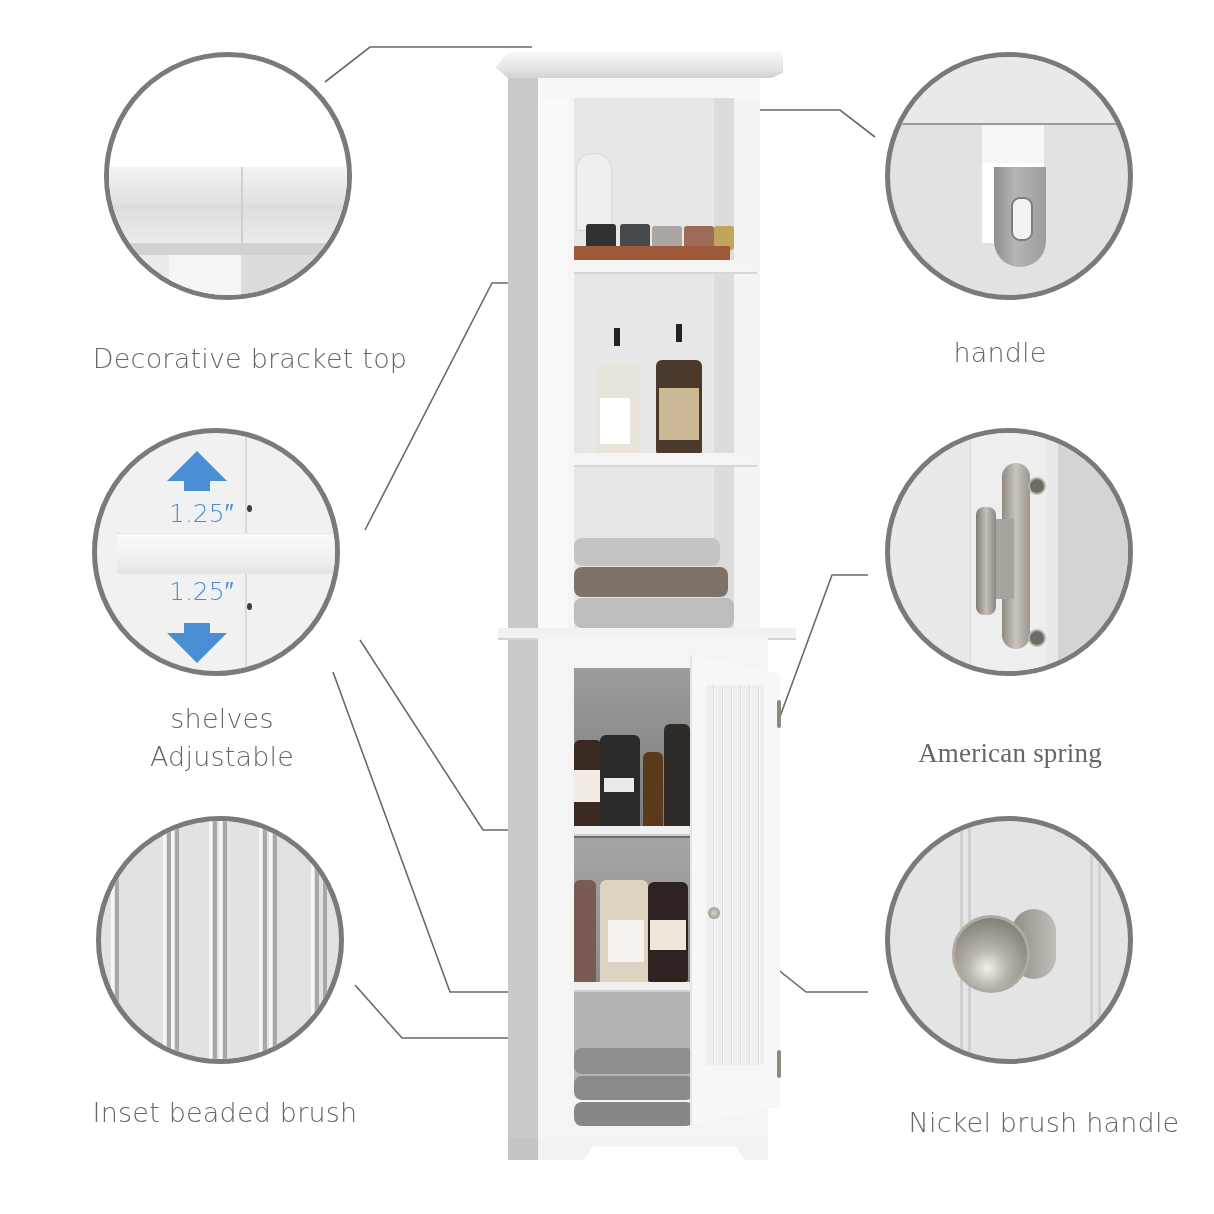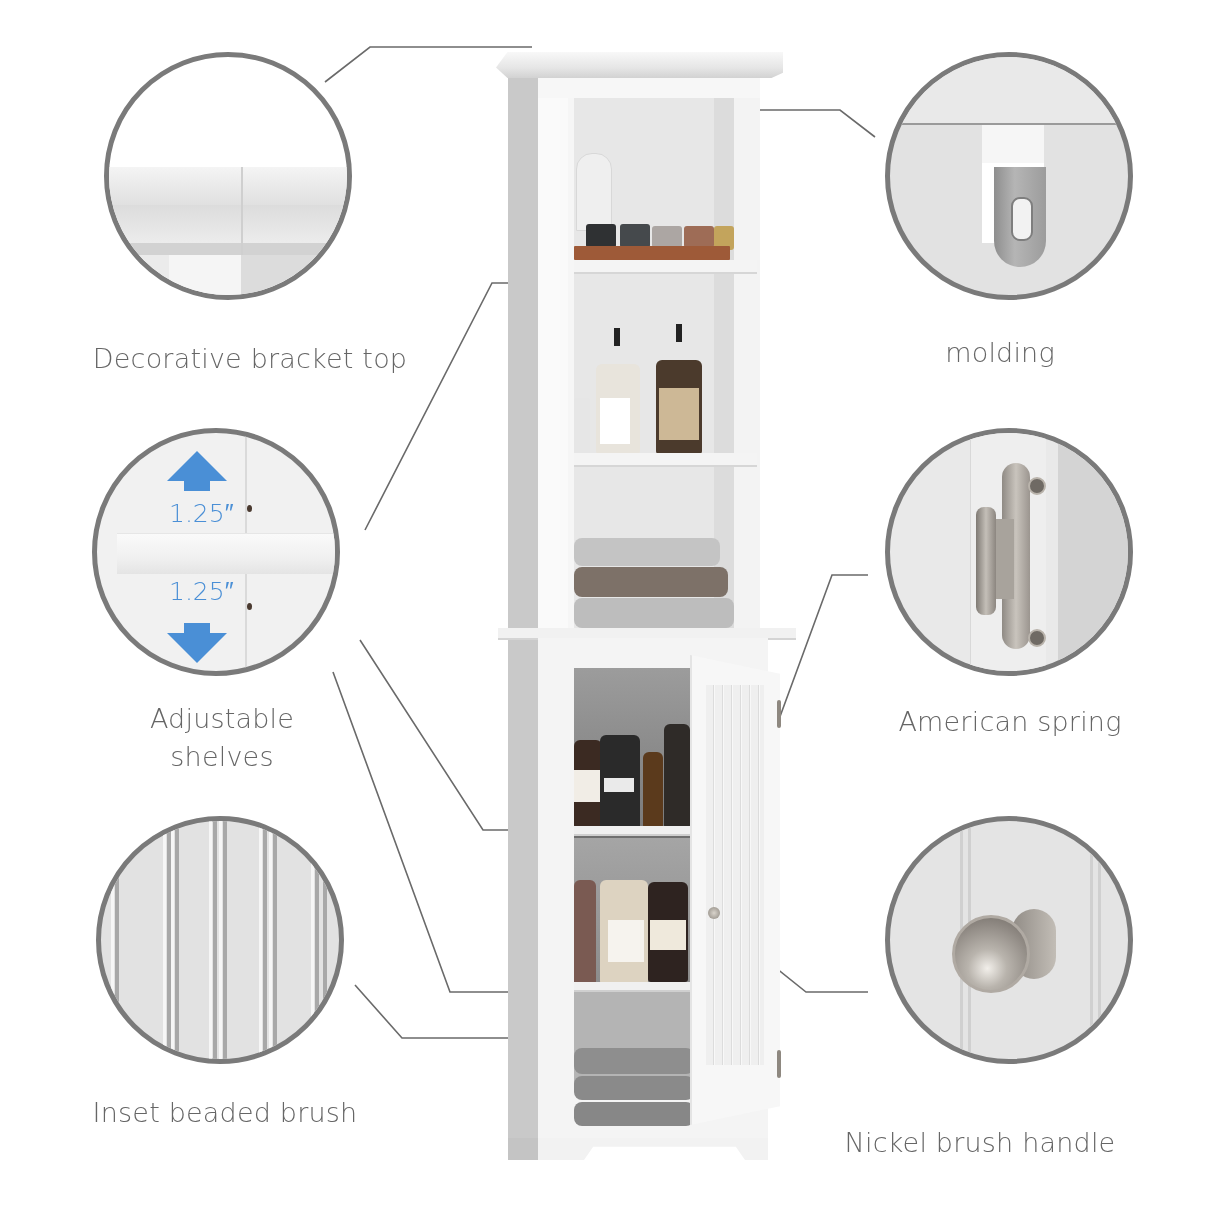--- a/index.html
+++ b/index.html
@@ -218,50 +218,50 @@
 <div class="caption" style="left:60px;top:340px;width:380px;">Decorative bracket top</div>
 
 <div class="circle c-bracket">
   <div class="ceil"></div>
     <div class="block"></div>
     <div class="slot"></div>
   <div class="tab"></div>
     <div class="hole"></div>
 </div>
 <div class="caption" style="left:800px;top:334px;width:400px;">
-  <div>molding</div>
+  <div>handle</div>
 </div>
 
 <div class="circle c-shelves">
   <div class="wall"></div>
   <div class="shelf"></div>
   <div class="arrow-up"></div>
   <div class="stem-up"></div>
   <div class="meas" style="left:72px;top:66px;">1.25″</div>
   <div class="dot" style="left:150px;top:72px;"></div>
   <div class="meas" style="left:72px;top:144px;">1.25″</div>
   <div class="dot" style="left:150px;top:170px;"></div>
   <div class="stem-dn"></div>
   <div class="arrow-dn"></div>
 </div>
 <div class="caption" style="left:112px;top:700px;width:220px;">
+  <div>shelves</div>
   <div>Adjustable</div>
-  <div>shelves</div>
 </div>
 
 <div class="circle c-hinge">
   <div class="strip"></div>
     <div class="side"></div>
   <div class="plate"></div>
   <div class="leaf"></div>
     <div class="barrel"></div>
   <div class="screw" style="left:138px;top:44px;"></div>
   <div class="screw" style="left:138px;top:196px;"></div>
 </div>
-<div class="caption" style="left:870px;top:703px;width:280px;">
+<div class="caption" style="left:870px;top:734px;width:280px;font-family:Liberation Serif, serif;">
   <div>American spring</div>
 </div>
 
 <div class="circle c-beaded">
   <div class="bead l" style="left:10px;"></div>
     <div class="bead" style="left:14px;"></div>
   <div class="bead l" style="left:62px;"></div>
     <div class="bead" style="left:66px;"></div>
     <div class="bead l" style="left:70px;"></div>
     <div class="bead" style="left:74px;"></div>
@@ -280,13 +280,13 @@
 <div class="caption" style="left:70px;top:1094px;width:310px;">Inset beaded brush</div>
 
 <div class="circle c-knob">
   <div class="groove" style="left:70px;"></div>
     <div class="groove" style="left:78px;"></div>
   <div class="groove" style="left:200px;"></div>
     <div class="groove" style="left:208px;"></div>
   <div class="stem"></div>
   <div class="head"></div>
 </div>
-<div class="caption" style="left:820px;top:1104px;width:320px;margin-top:20px;">Nickel brush handle</div>
+<div class="caption" style="left:884px;top:1104px;width:320px;">Nickel brush handle</div>
 
 </body></html>

